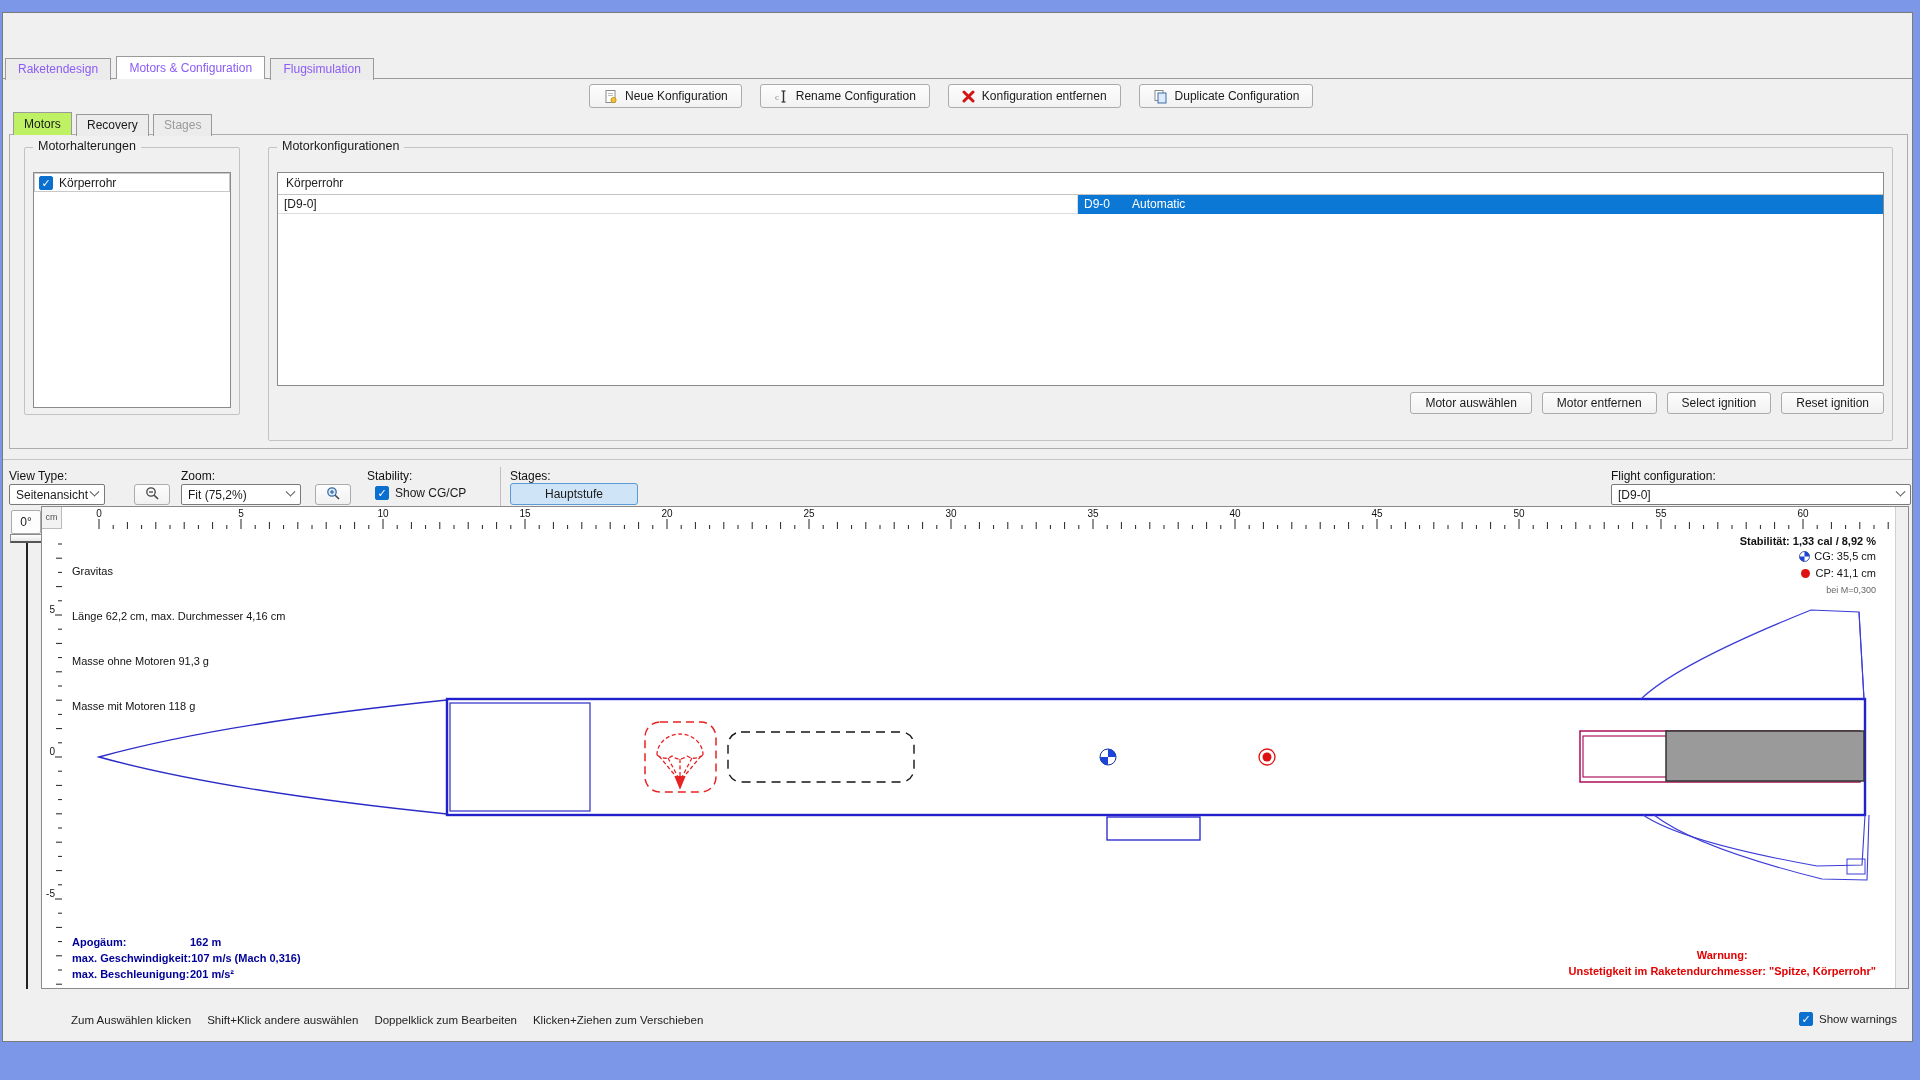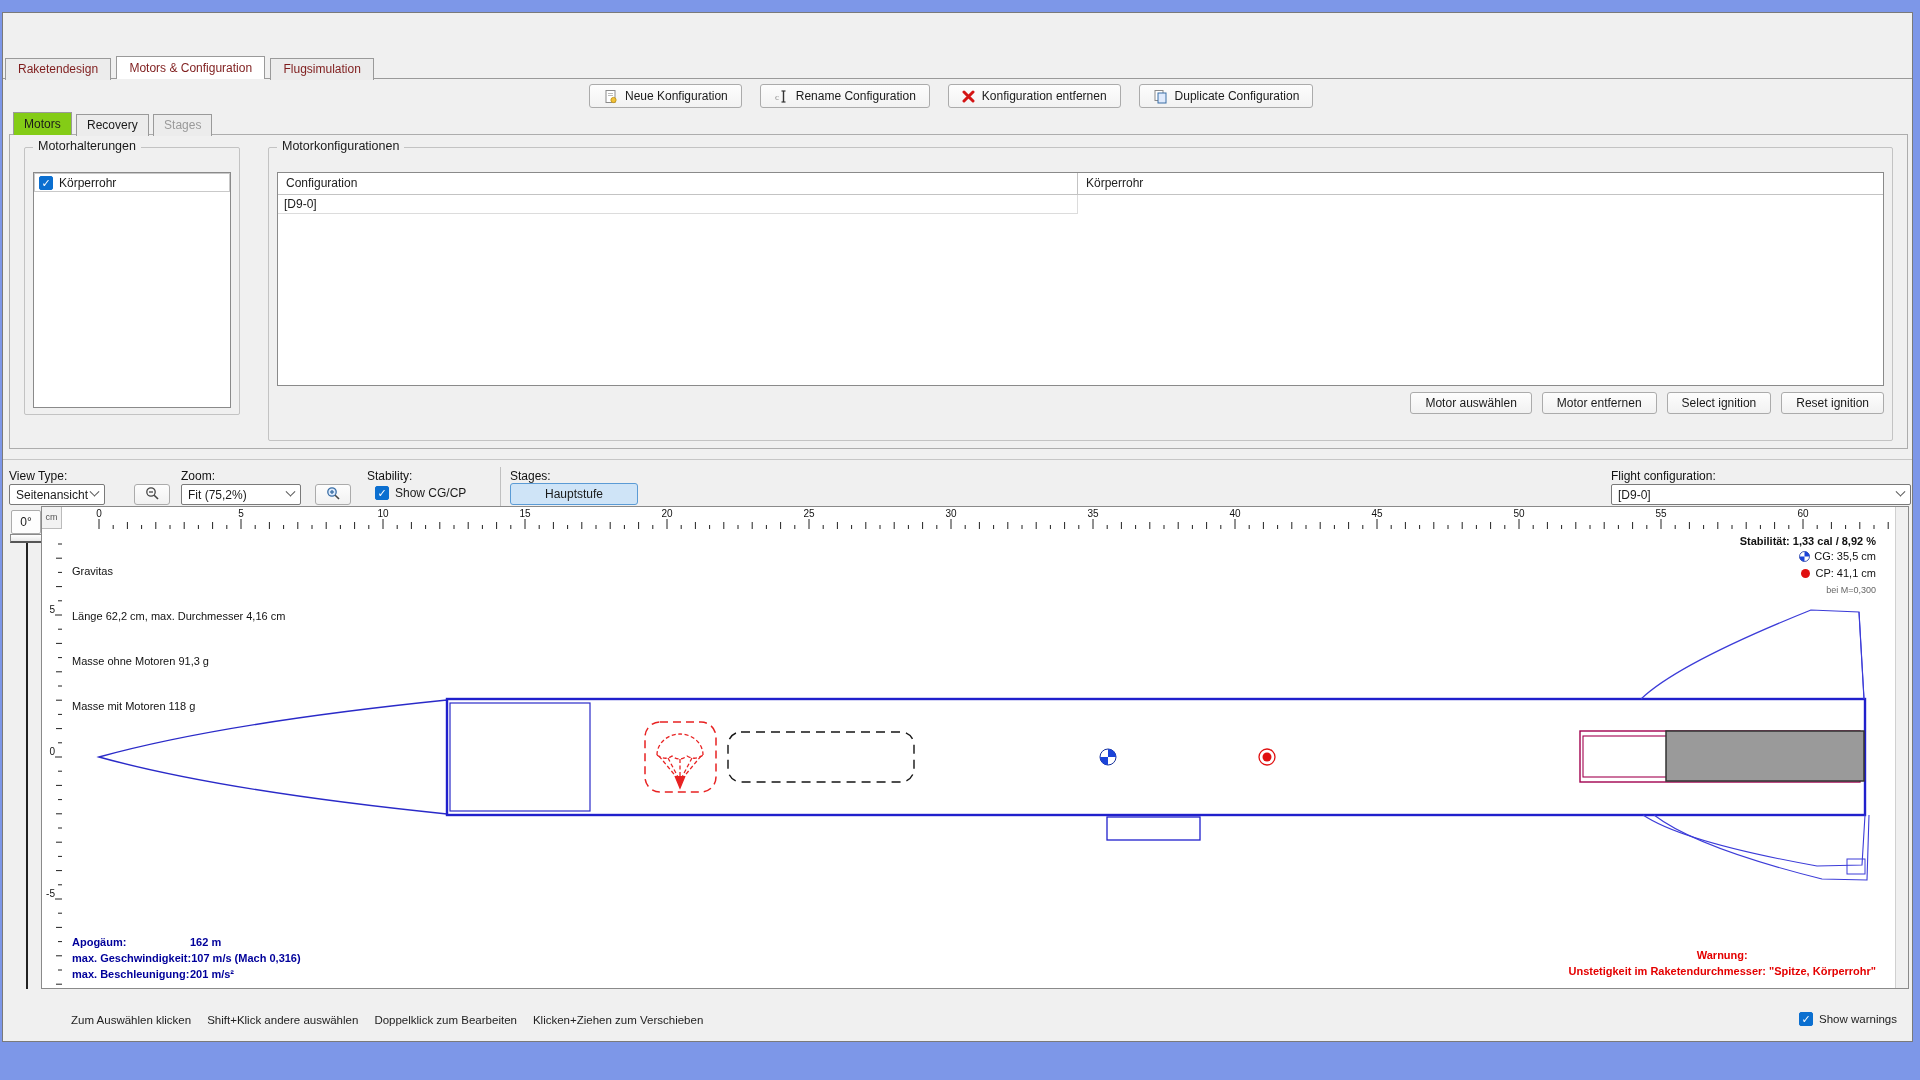--- a/index.html
+++ b/index.html
@@ -2,32 +2,32 @@
 <html><head>
 <meta charset="utf-8">
 <style>
   * { margin:0; padding:0; box-sizing:border-box; }
   html,body { width:1920px; height:1080px; overflow:hidden; }
   body { background:#7d97e8; font-family:"Liberation Sans","DejaVu Sans",sans-serif; font-size:12px; color:#1a1a1a; position:relative; }
   .window { position:absolute; left:2px; top:12px; width:1911px; height:1030px; background:#f0f0f0; border:1px solid #7a7a7a; }
 
   
   .tabrow { position:absolute; left:0; top:43px; width:100%; height:23px; border-bottom:1px solid #9a9a9a; }
-  .tab { position:relative; display:inline-block; margin-left:2px; padding:3px 12px 4px 12px; border:1px solid #9a9a9a; border-bottom:none; background:#ececec; color:#7f1d1d; top:1px; cursor:default; }
+  .tab { position:relative; display:inline-block; margin-left:2px; padding:3px 12px 4px 12px; border:1px solid #9a9a9a; border-bottom:none; background:#ececec; color:#8b5cf6; top:1px; cursor:default; }
   .tab.active { background:#fff; font-weight:400; top:0; padding-top:4px; z-index:2; }
 
   
   .toolbar { position:absolute; left:586px; top:71px; height:26px; display:flex; gap:18px; }
   .tbtn { display:inline-flex; align-items:center; gap:7px; padding:0 13px; height:24px; background:linear-gradient(#fdfdfd,#f2f2f2); border:1px solid #ababab; border-radius:3px; }
   .tbtn svg { display:block; }
 
   
   .subtabrow { position:absolute; left:10px; top:99px; height:23px; z-index:3; }
   .subtab { position:relative; display:inline-block; margin-right:1px; padding:3px 10px 4px 10px; border:1px solid #9a9a9a; border-bottom:none; background:#ececec; top:1px; }
-  .subtab.active { background:#84cc16; top:0; padding-top:4px; }
+  .subtab.active { background:#bef264; top:0; padding-top:4px; }
   .subtab.disabled { color:#9a9a9a; }
 
   .contentpane { position:absolute; left:6px; top:121px; width:1899px; height:315px; border:1px solid #adadad; background:#f0f0f0; }
 
   .groupbox { position:absolute; border:1px solid #c3c3c3; border-radius:2px; }
   .gb-label { position:absolute; top:-9px; left:8px; background:#f0f0f0; padding:0 5px; font-weight:normal; font-size:12.5px; }
 
   .listbox { position:absolute; left:8px; top:24px; right:8px; bottom:6px; background:#fff; border:1px solid #8a8a8a; }
   .listrow { display:flex; align-items:center; gap:6px; height:19px; padding-left:4px; border:1px solid #c9c9c9; background:#fff; }
 
@@ -151,25 +151,25 @@
           <span class="checkbox">✓</span>
           <span>Körperrohr</span>
         </div>
       </div>
     </div>
 
     <div class="groupbox" style="left:258px; top:12px; right:14px; height:294px;">
       <span class="gb-label">Motorkonfigurationen</span>
       <div class="mtable">
         <div class="mthead">
-          <div class="mth c1">Configuration</div>
           <div class="mth">Körperrohr</div>
         </div>
         <div class="mtrow">
           <div class="mtd c1">[D9-0]</div>
+          <div class="mtd c2"><span>D9-0</span><span class="ign">Automatic</span></div>
         </div>
       </div>
       <div class="cfgbtns">
         <div class="btn">Motor auswählen</div>
         <div class="btn">Motor entfernen</div>
         <div class="btn">Select ignition</div>
         <div class="btn">Reset ignition</div>
       </div>
     </div>
   </div>

